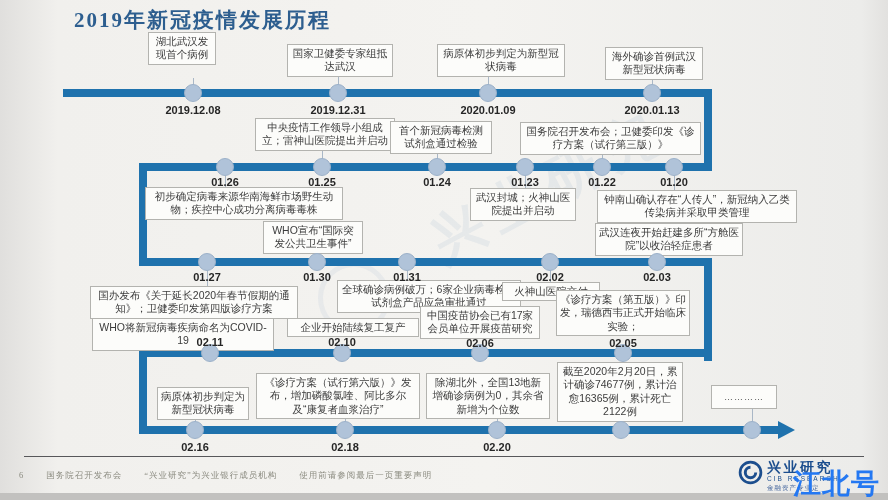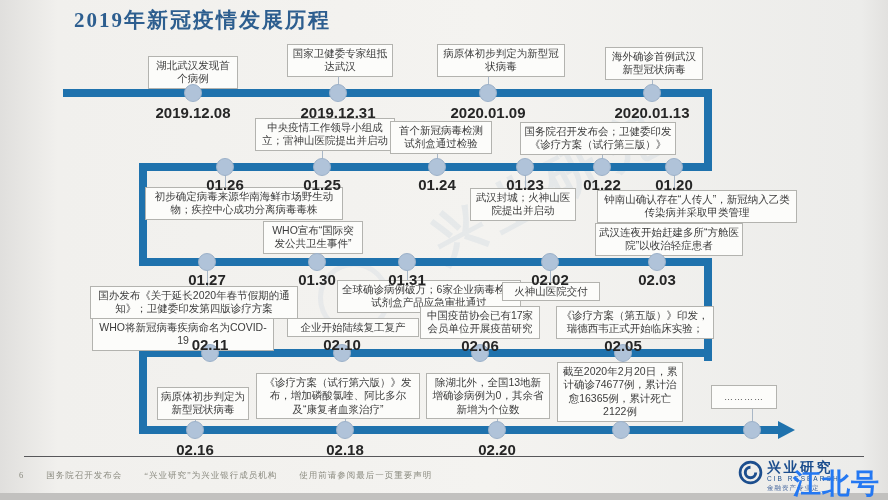--- a/index.html
+++ b/index.html
@@ -11,21 +11,21 @@
   .page-title{position:absolute;left:74px;top:6px;font-family:"Liberation Serif","DejaVu Serif",serif;
          font-weight:bold;font-size:21px;letter-spacing:2px;color:#2d5e8f;z-index:5;}
   
   .tlh{position:absolute;height:8px;background:#1f72ad;z-index:1;}
   .tlv{position:absolute;width:8px;background:#1f72ad;z-index:1;}
   .arrowhead{position:absolute;left:778px;top:421px;width:0;height:0;border-top:9px solid transparent;
          border-bottom:9px solid transparent;border-left:17px solid #1f72ad;z-index:1;}
   .dot{position:absolute;width:18px;height:18px;border-radius:50%;background:#b0c3d9;
          border:1px solid #9cb1c9;box-sizing:border-box;z-index:3;}
   .conn{position:absolute;width:1px;background:#a9b7c6;z-index:2;}
-  .dlabel{position:absolute;width:80px;text-align:center;font-weight:bold;font-size:15px;
+  .dlabel{position:absolute;width:80px;text-align:center;font-weight:bold;font-size:11px;
          color:#262626;z-index:4;}
   .ebox{position:absolute;background:#fcfcfa;border:1px solid #b3b3af;color:#3c3c3c;
          font-size:10.5px;line-height:1.28;text-align:center;padding:2px 3px;
          box-sizing:border-box;z-index:2;}
   .dots-box{font-size:9px;letter-spacing:1px;color:#555;padding-top:6px;height:24px;}
   
   .wm-diagonal{position:absolute;left:420px;top:150px;transform:rotate(-28deg);
          font-size:54px;letter-spacing:10px;color:rgba(110,145,190,0.10);font-weight:bold;z-index:0;}
   .wm-circle{position:absolute;left:318px;top:262px;width:62px;height:62px;border-radius:50%;
          border:5px solid rgba(110,145,190,0.09);z-index:0;}
@@ -131,39 +131,39 @@
 <div class="dlabel" style="left:510px;top:271px">02.02</div>
 <div class="dlabel" style="left:617px;top:271px">02.03</div>
 <div class="dlabel" style="left:170px;top:336px">02.11</div>
 <div class="dlabel" style="left:302px;top:336px">02.10</div>
 <div class="dlabel" style="left:440px;top:337px">02.06</div>
 <div class="dlabel" style="left:583px;top:337px">02.05</div>
 <div class="dlabel" style="left:155px;top:441px">02.16</div>
 <div class="dlabel" style="left:305px;top:441px">02.18</div>
 <div class="dlabel" style="left:457px;top:441px">02.20</div>
 
-<div class="ebox" style="left:148px;top:56px;width:90px">湖北武汉发现首个病例</div>
+<div class="ebox" style="left:148px;top:32px;width:68px">湖北武汉发现首个病例</div>
 <div class="ebox" style="left:287px;top:44px;width:106px">国家卫健委专家组抵达武汉</div>
 <div class="ebox" style="left:437px;top:44px;width:128px">病原体初步判定为新型冠状病毒</div>
 <div class="ebox" style="left:605px;top:47px;width:98px">海外确诊首例武汉新型冠状病毒</div>
 <div class="ebox" style="left:255px;top:118px;width:140px">中央疫情工作领导小组成立；雷神山医院提出并启动</div>
 <div class="ebox" style="left:390px;top:121px;width:102px">首个新冠病毒检测试剂盒通过检验</div>
-<div class="ebox" style="left:520px;top:122px;width:156px">国务院召开发布会；卫健委印发《诊疗方案（试行第三版）》</div>
+<div class="ebox" style="left:520px;top:122px;width:181px">国务院召开发布会；卫健委印发《诊疗方案（试行第三版）》</div>
 <div class="ebox" style="left:145px;top:187px;width:198px">初步确定病毒来源华南海鲜市场野生动物；疾控中心成功分离病毒毒株</div>
 <div class="ebox" style="left:470px;top:188px;width:106px">武汉封城；火神山医院提出并启动</div>
 <div class="ebox" style="left:597px;top:190px;width:200px">钟南山确认存在“人传人”，新冠纳入乙类传染病并采取甲类管理</div>
 <div class="ebox" style="left:263px;top:221px;width:100px">WHO宣布“国际突发公共卫生事件”</div>
 <div class="ebox" style="left:595px;top:223px;width:148px">武汉连夜开始赶建多所“方舱医院”以收治轻症患者</div>
 <div class="ebox" style="left:90px;top:286px;width:208px">国办发布《关于延长2020年春节假期的通知》；卫健委印发第四版诊疗方案</div>
 <div class="ebox" style="left:337px;top:280px;width:184px">全球确诊病例破万；6家企业病毒检测试剂盒产品应急审批通过</div>
 <div class="ebox" style="left:502px;top:282px;width:98px">火神山医院交付</div>
 <div class="ebox" style="left:92px;top:318px;width:182px">WHO将新冠病毒疾病命名为COVID-19</div>
 <div class="ebox" style="left:287px;top:318px;width:132px">企业开始陆续复工复产</div>
 <div class="ebox" style="left:420px;top:306px;width:120px">中国疫苗协会已有17家会员单位开展疫苗研究</div>
-<div class="ebox" style="left:556px;top:306px;width:158px">《诊疗方案（第五版）》印发，瑞德西韦正式开始临床实验；</div>
+<div class="ebox" style="left:556px;top:290px;width:134px">《诊疗方案（第五版）》印发，瑞德西韦正式开始临床实验；</div>
 <div class="ebox" style="left:157px;top:387px;width:92px">病原体初步判定为新型冠状病毒</div>
 <div class="ebox" style="left:256px;top:373px;width:164px">《诊疗方案（试行第六版）》发布，增加磷酸氯喹、阿比多尔及“康复者血浆治疗”</div>
 <div class="ebox" style="left:426px;top:373px;width:124px">除湖北外，全国13地新增确诊病例为0，其余省新增为个位数</div>
 <div class="ebox" style="left:557px;top:362px;width:126px">截至2020年2月20日，累计确诊74677例，累计治愈16365例，累计死亡2122例</div>
 <div class="ebox dots-box" style="left:711px;top:385px;width:66px">…………</div>
 
 <div class="footer-line"></div>
 <div class="footer-text">
   <span>6</span>
   <span>国务院召开发布会</span>

